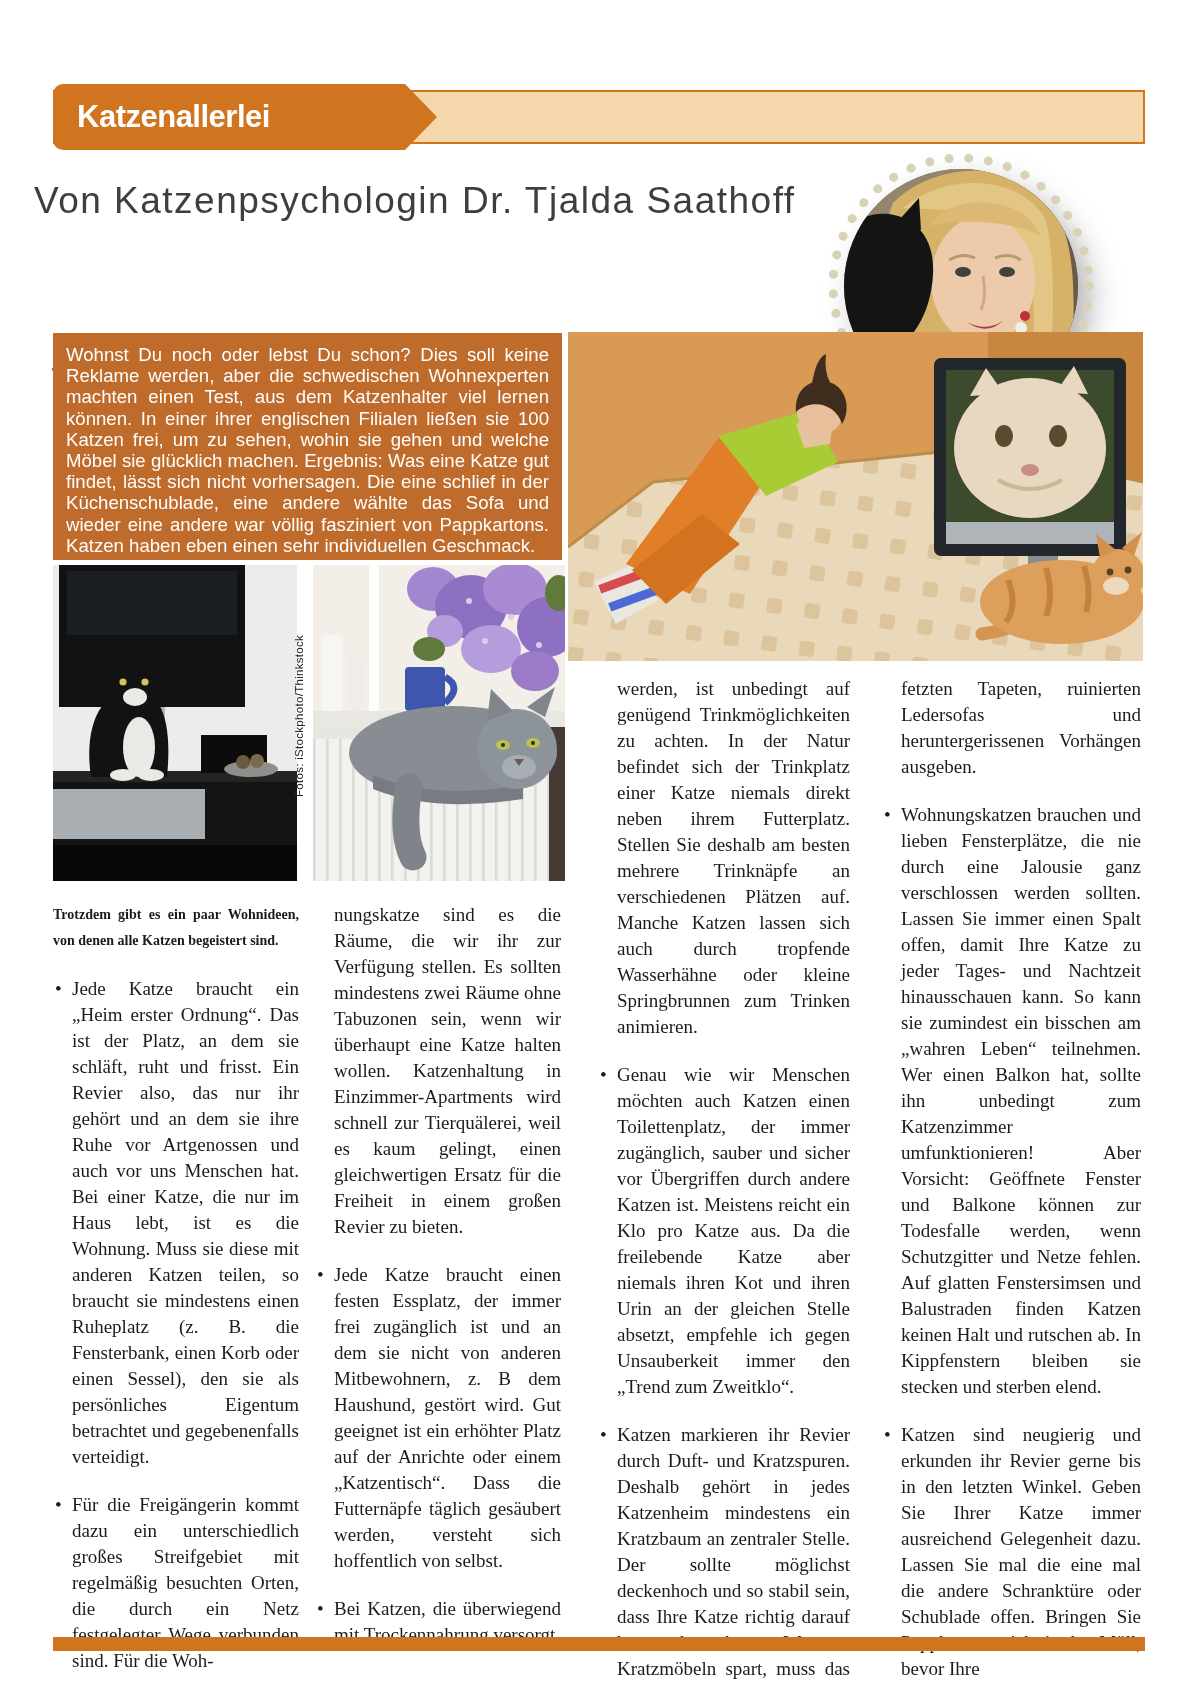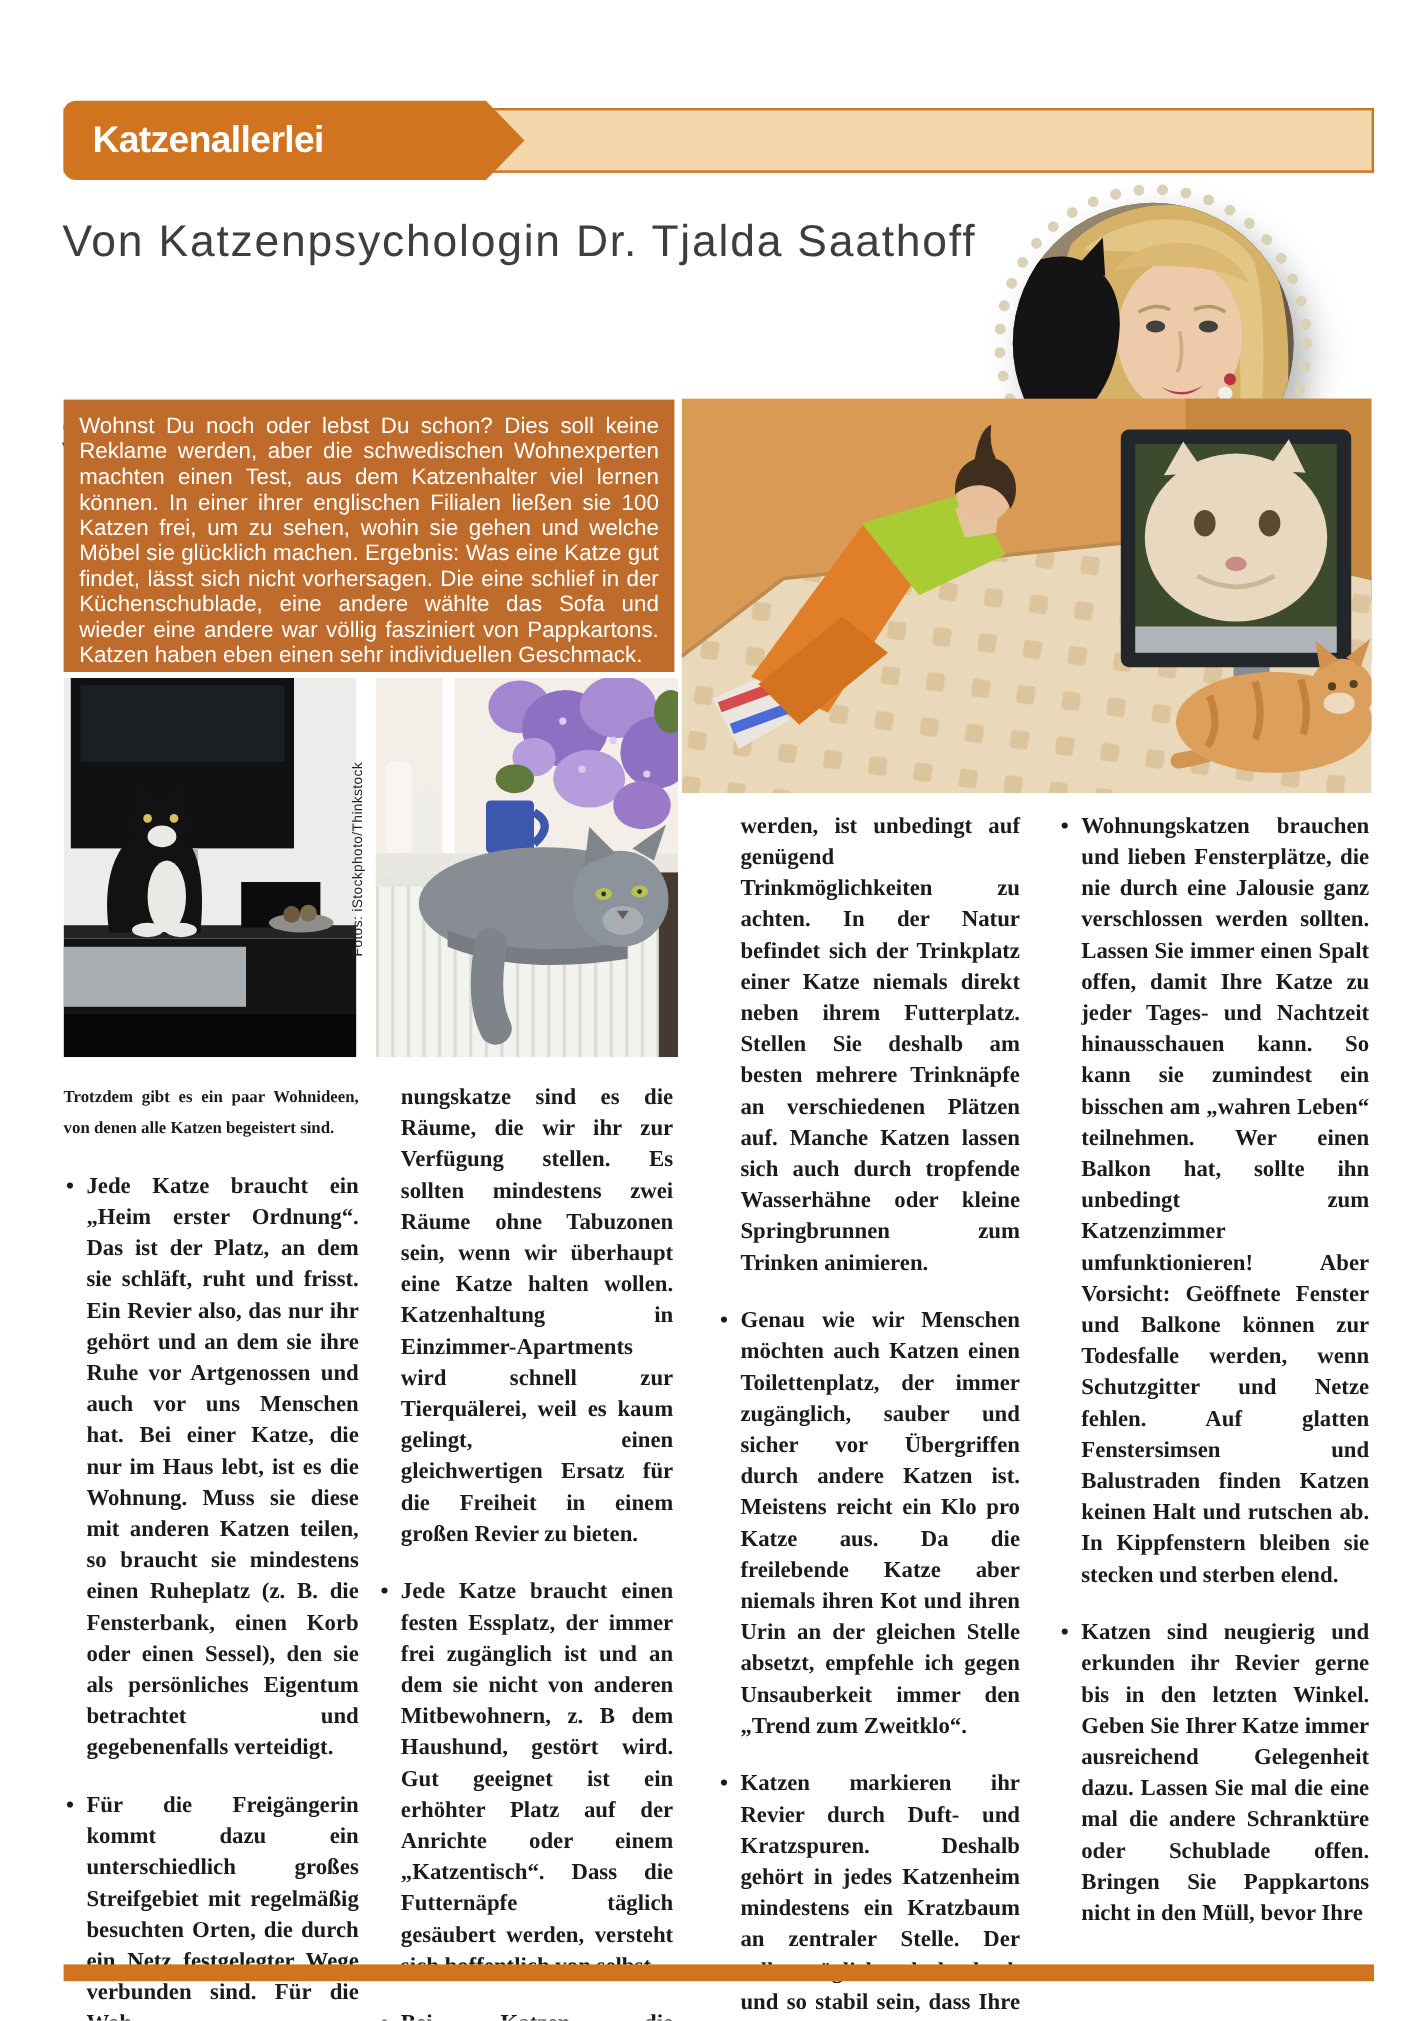--- a/index.html
+++ b/index.html
@@ -9,21 +9,21 @@
   
   .banner{position:absolute;left:53px;top:90px;width:1092px;height:54px;
           background:#f4d8ab;border:2px solid #d0741f;box-sizing:border-box;}
   .badge{position:absolute;left:53px;top:84px;width:352px;height:66px;background:#d0741f;
          border-radius:10px 0 0 10px;color:#fff;font-weight:bold;font-size:31px;
          line-height:66px;padding-left:24px;box-sizing:border-box;letter-spacing:-0.5px;}
   .badge::after{content:"";position:absolute;right:-32px;top:0;width:0;height:0;
          border-top:33px solid transparent;border-bottom:33px solid transparent;
          border-left:32px solid #d0741f;}
 
-  .author{position:absolute;left:52px;top:180px;font-size:37px;color:#3e3e3d;
+  .author{position:absolute;left:34px;top:180px;font-size:37px;color:#3e3e3d;
           letter-spacing:1.5px;white-space:nowrap;}
   .title{position:absolute;left:48px;top:232px;font-size:67px;font-weight:bold;
          color:#d5791c;letter-spacing:-1.5px;white-space:nowrap;}
   .subtitle{position:absolute;left:50px;top:342px;font-size:37px;color:#3e3e3d;
          letter-spacing:2px;white-space:nowrap;}
 
   
   .portrait{position:absolute;left:823px;top:148px;width:276px;height:276px;
             filter:drop-shadow(12px 14px 10px rgba(110,110,110,0.45));}
 
@@ -42,21 +42,21 @@
           writing-mode:vertical-rl;transform:rotate(180deg);font-size:11.5px;
           color:#222;letter-spacing:0.3px;white-space:nowrap;}
 
   
   .col{position:absolute;font-family:"Liberation Serif",serif;font-size:19px;
        line-height:26px;color:#1b1b1b;text-align:justify;}
   .col-1{left:53px;top:902px;width:246px;}
   .col-2{left:315px;top:902px;width:246px;}
   .col-3{left:598px;top:676px;width:252px;}
   .col-4{left:882px;top:676px;width:259px;}
-  .blk{margin:0 0 22px 0;font-weight:bold;}
+  .blk{margin:0 0 22px 0;}
   .lead{font-weight:bold;font-size:14px;}
   .bullet{position:relative;padding-left:19px;}
   .bullet .dot{position:absolute;left:2px;top:0;}
   .cont{padding-left:19px;}
 
   
   .bottom-bar{position:absolute;left:53px;top:1637px;width:1092px;height:14px;background:#d0741f;}
   .right-bar{position:absolute;left:1151px;top:90px;width:17px;height:1561px;background:#d0741f;}
 </style>
 </head>
@@ -250,20 +250,21 @@
       <div class="blk cont">nungskatze sind es die Räume, die wir ihr zur Verfügung stellen. Es sollten mindestens zwei Räume ohne Tabuzonen sein, wenn wir überhaupt eine Katze halten wollen. Katzenhaltung in Einzimmer-Apartments wird schnell zur Tierquälerei, weil es kaum gelingt, einen gleichwertigen Ersatz für die Freiheit in einem großen Revier zu bieten.</div>
       <div class="blk bullet"><span class="dot">•</span>Jede Katze braucht einen festen Essplatz, der immer frei zugänglich ist und an dem sie nicht von anderen Mitbewohnern, z. B dem Haushund, gestört wird. Gut geeignet ist ein erhöhter Platz auf der Anrichte oder einem „Katzentisch“. Dass die Futternäpfe täglich gesäubert werden, versteht sich hoffentlich von selbst.</div>
       <div class="blk bullet"><span class="dot">•</span>Bei Katzen, die überwiegend mit Trockennahrung versorgt</div>
     </div>
   <div class="col col-3">
       <div class="blk cont">werden, ist unbedingt auf genügend Trinkmöglichkeiten zu achten. In der Natur befindet sich der Trinkplatz einer Katze niemals direkt neben ihrem Futterplatz. Stellen Sie deshalb am besten mehrere Trinknäpfe an verschiedenen Plätzen auf. Manche Katzen lassen sich auch durch tropfende Wasserhähne oder kleine Springbrunnen zum Trinken animieren.</div>
       <div class="blk bullet"><span class="dot">•</span>Genau wie wir Menschen möchten auch Katzen einen Toilettenplatz, der immer zugänglich, sauber und sicher vor Übergriffen durch andere Katzen ist. Meistens reicht ein Klo pro Katze aus. Da die freilebende Katze aber niemals ihren Kot und ihren Urin an der gleichen Stelle absetzt, empfehle ich gegen Unsauberkeit immer den „Trend zum Zweitklo“.</div>
       <div class="blk bullet"><span class="dot">•</span>Katzen markieren ihr Revier durch Duft- und Kratzspuren. Deshalb gehört in jedes Katzenheim mindestens ein Kratzbaum an zentraler Stelle. Der sollte möglichst deckenhoch und so stabil sein, dass Ihre Katze richtig darauf herumtoben kann. Wer an Kratzmöbeln spart, muss das Geld später oft für die Erneuerung von zer-</div>
     </div>
   <div class="col col-4">
+      <div class="blk cont">fetzten Tapeten, ruinierten Ledersofas und heruntergerissenen Vorhängen ausgeben.</div>
       <div class="blk bullet"><span class="dot">•</span>Wohnungskatzen brauchen und lieben Fensterplätze, die nie durch eine Jalousie ganz verschlossen werden sollten. Lassen Sie immer einen Spalt offen, damit Ihre Katze zu jeder Tages- und Nachtzeit hinausschauen kann. So kann sie zumindest ein bisschen am „wahren Leben“ teilnehmen. Wer einen Balkon hat, sollte ihn unbedingt zum Katzenzimmer umfunktionieren! Aber Vorsicht: Geöffnete Fenster und Balkone können zur Todesfalle werden, wenn Schutzgitter und Netze fehlen. Auf glatten Fenstersimsen und Balustraden finden Katzen keinen Halt und rutschen ab. In Kippfenstern bleiben sie stecken und sterben elend.</div>
       <div class="blk bullet"><span class="dot">•</span>Katzen sind neugierig und erkunden ihr Revier gerne bis in den letzten Winkel. Geben Sie Ihrer Katze immer ausreichend Gelegenheit dazu. Lassen Sie mal die eine mal die andere Schranktüre oder Schublade offen. Bringen Sie Pappkartons nicht in den Müll, bevor Ihre</div>
     </div>
 
   <div class="bottom-bar"></div>
   <div class="right-bar"></div>
 
 </div>
 
 </body></html>

